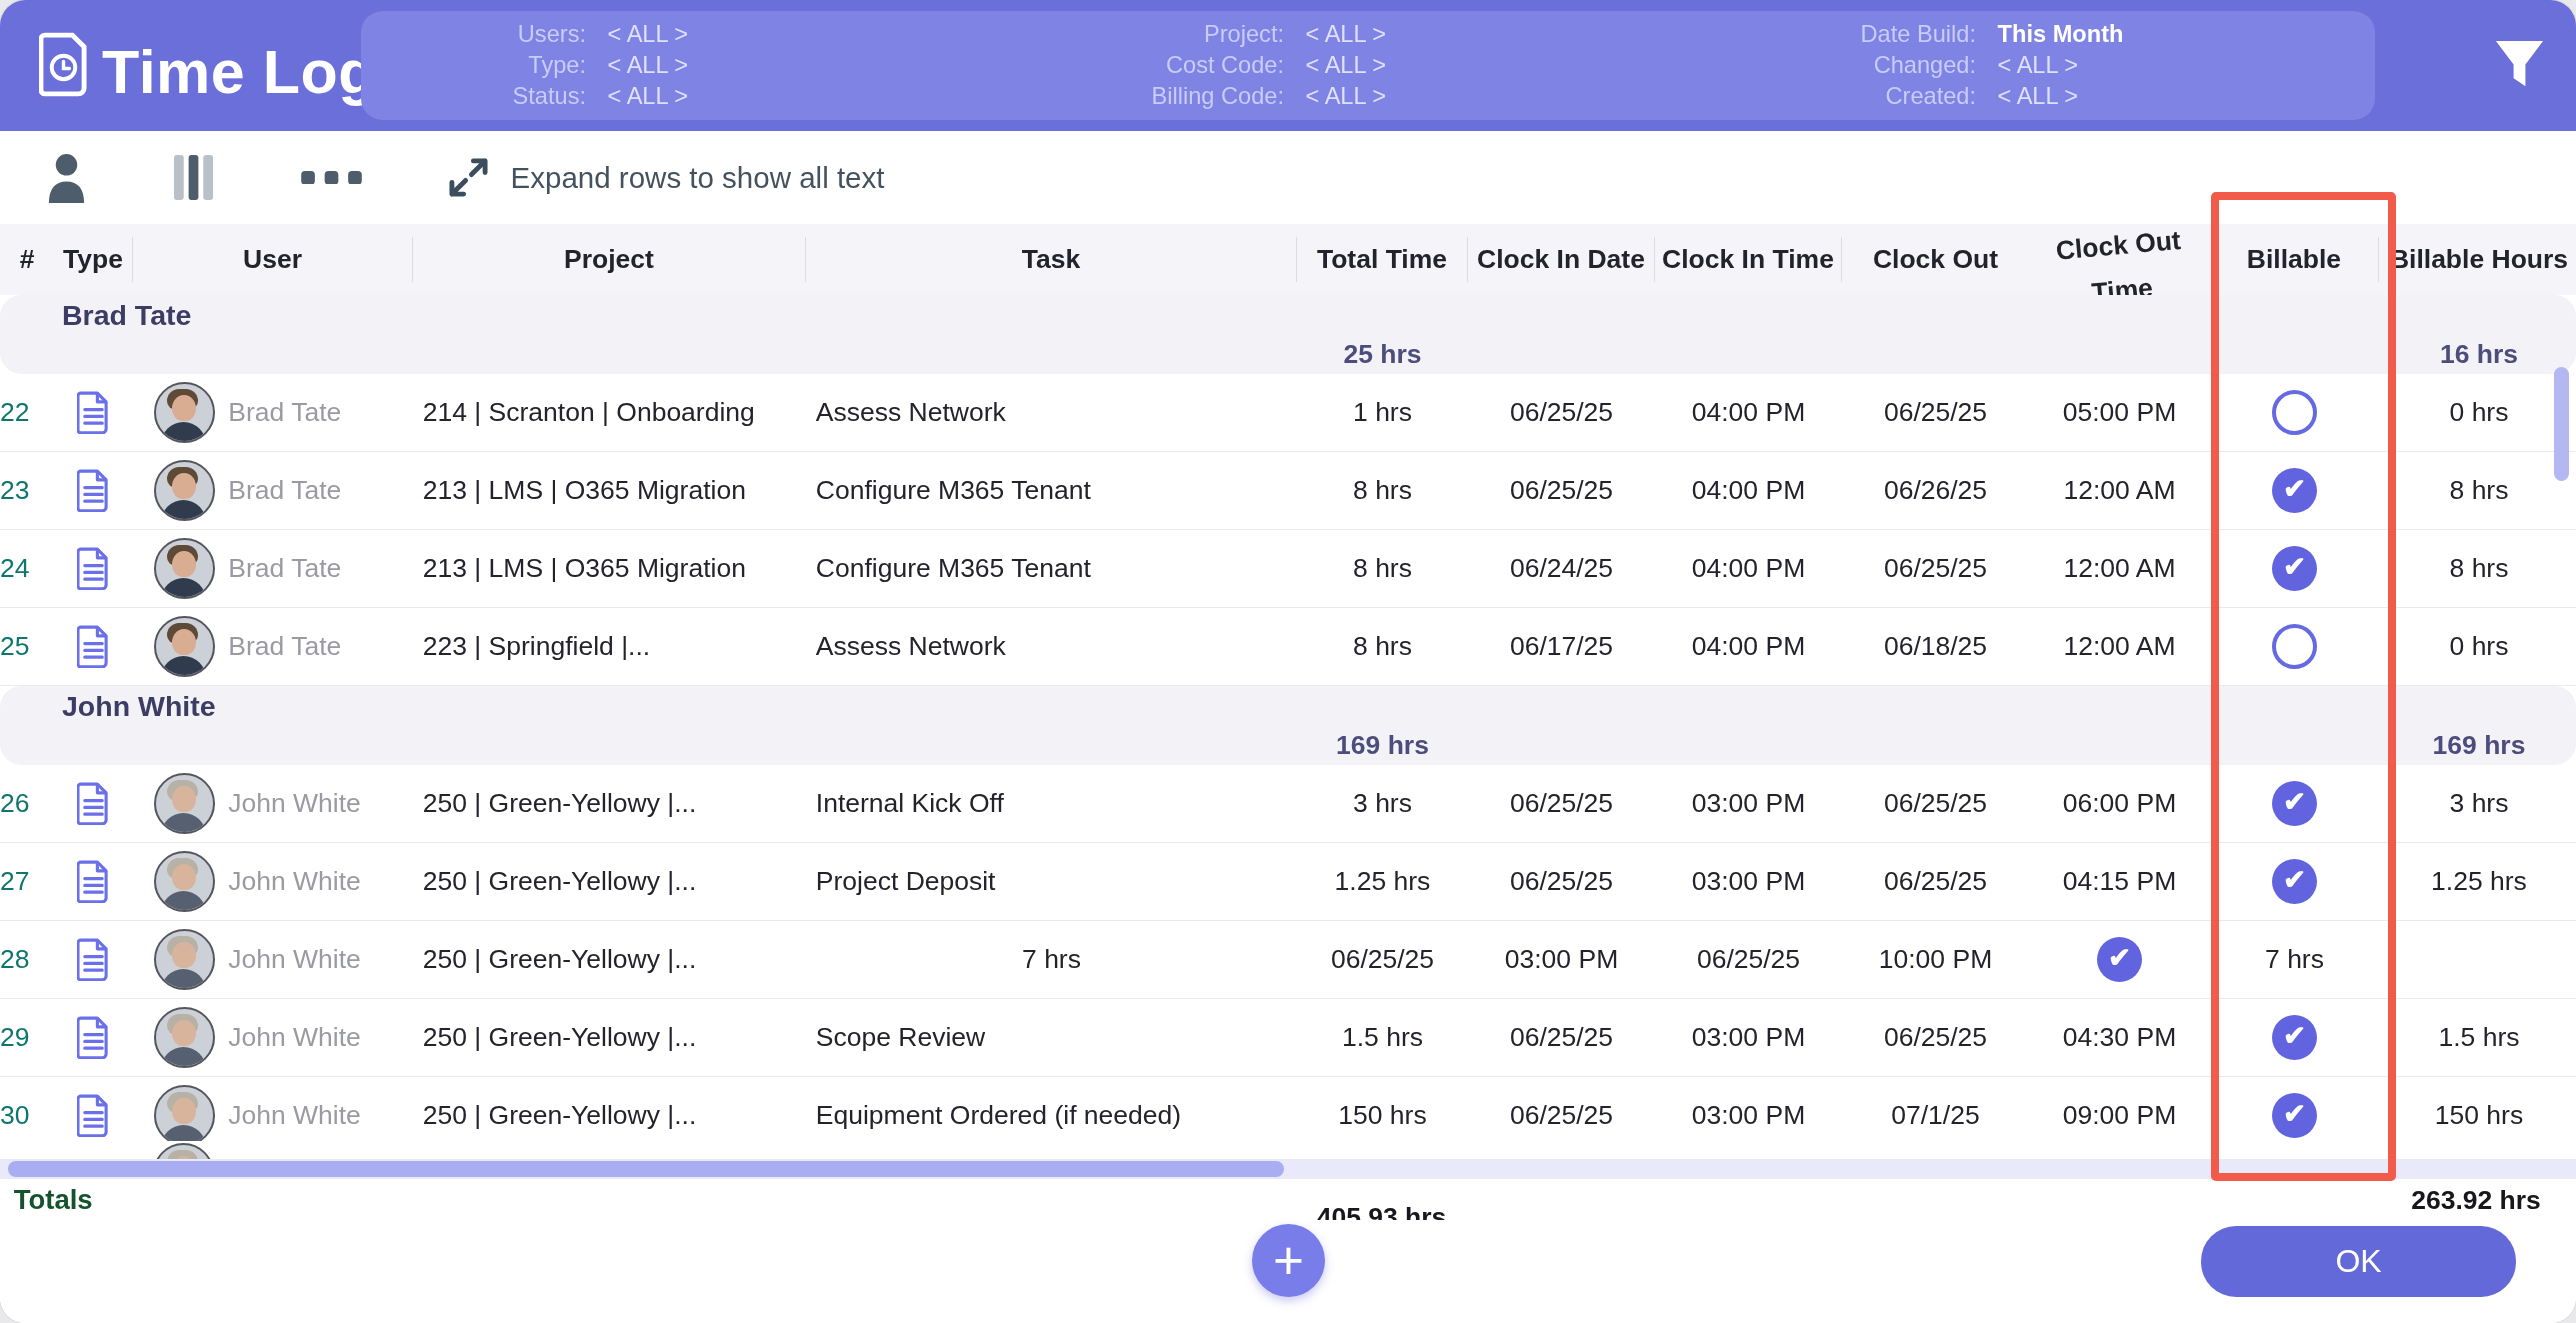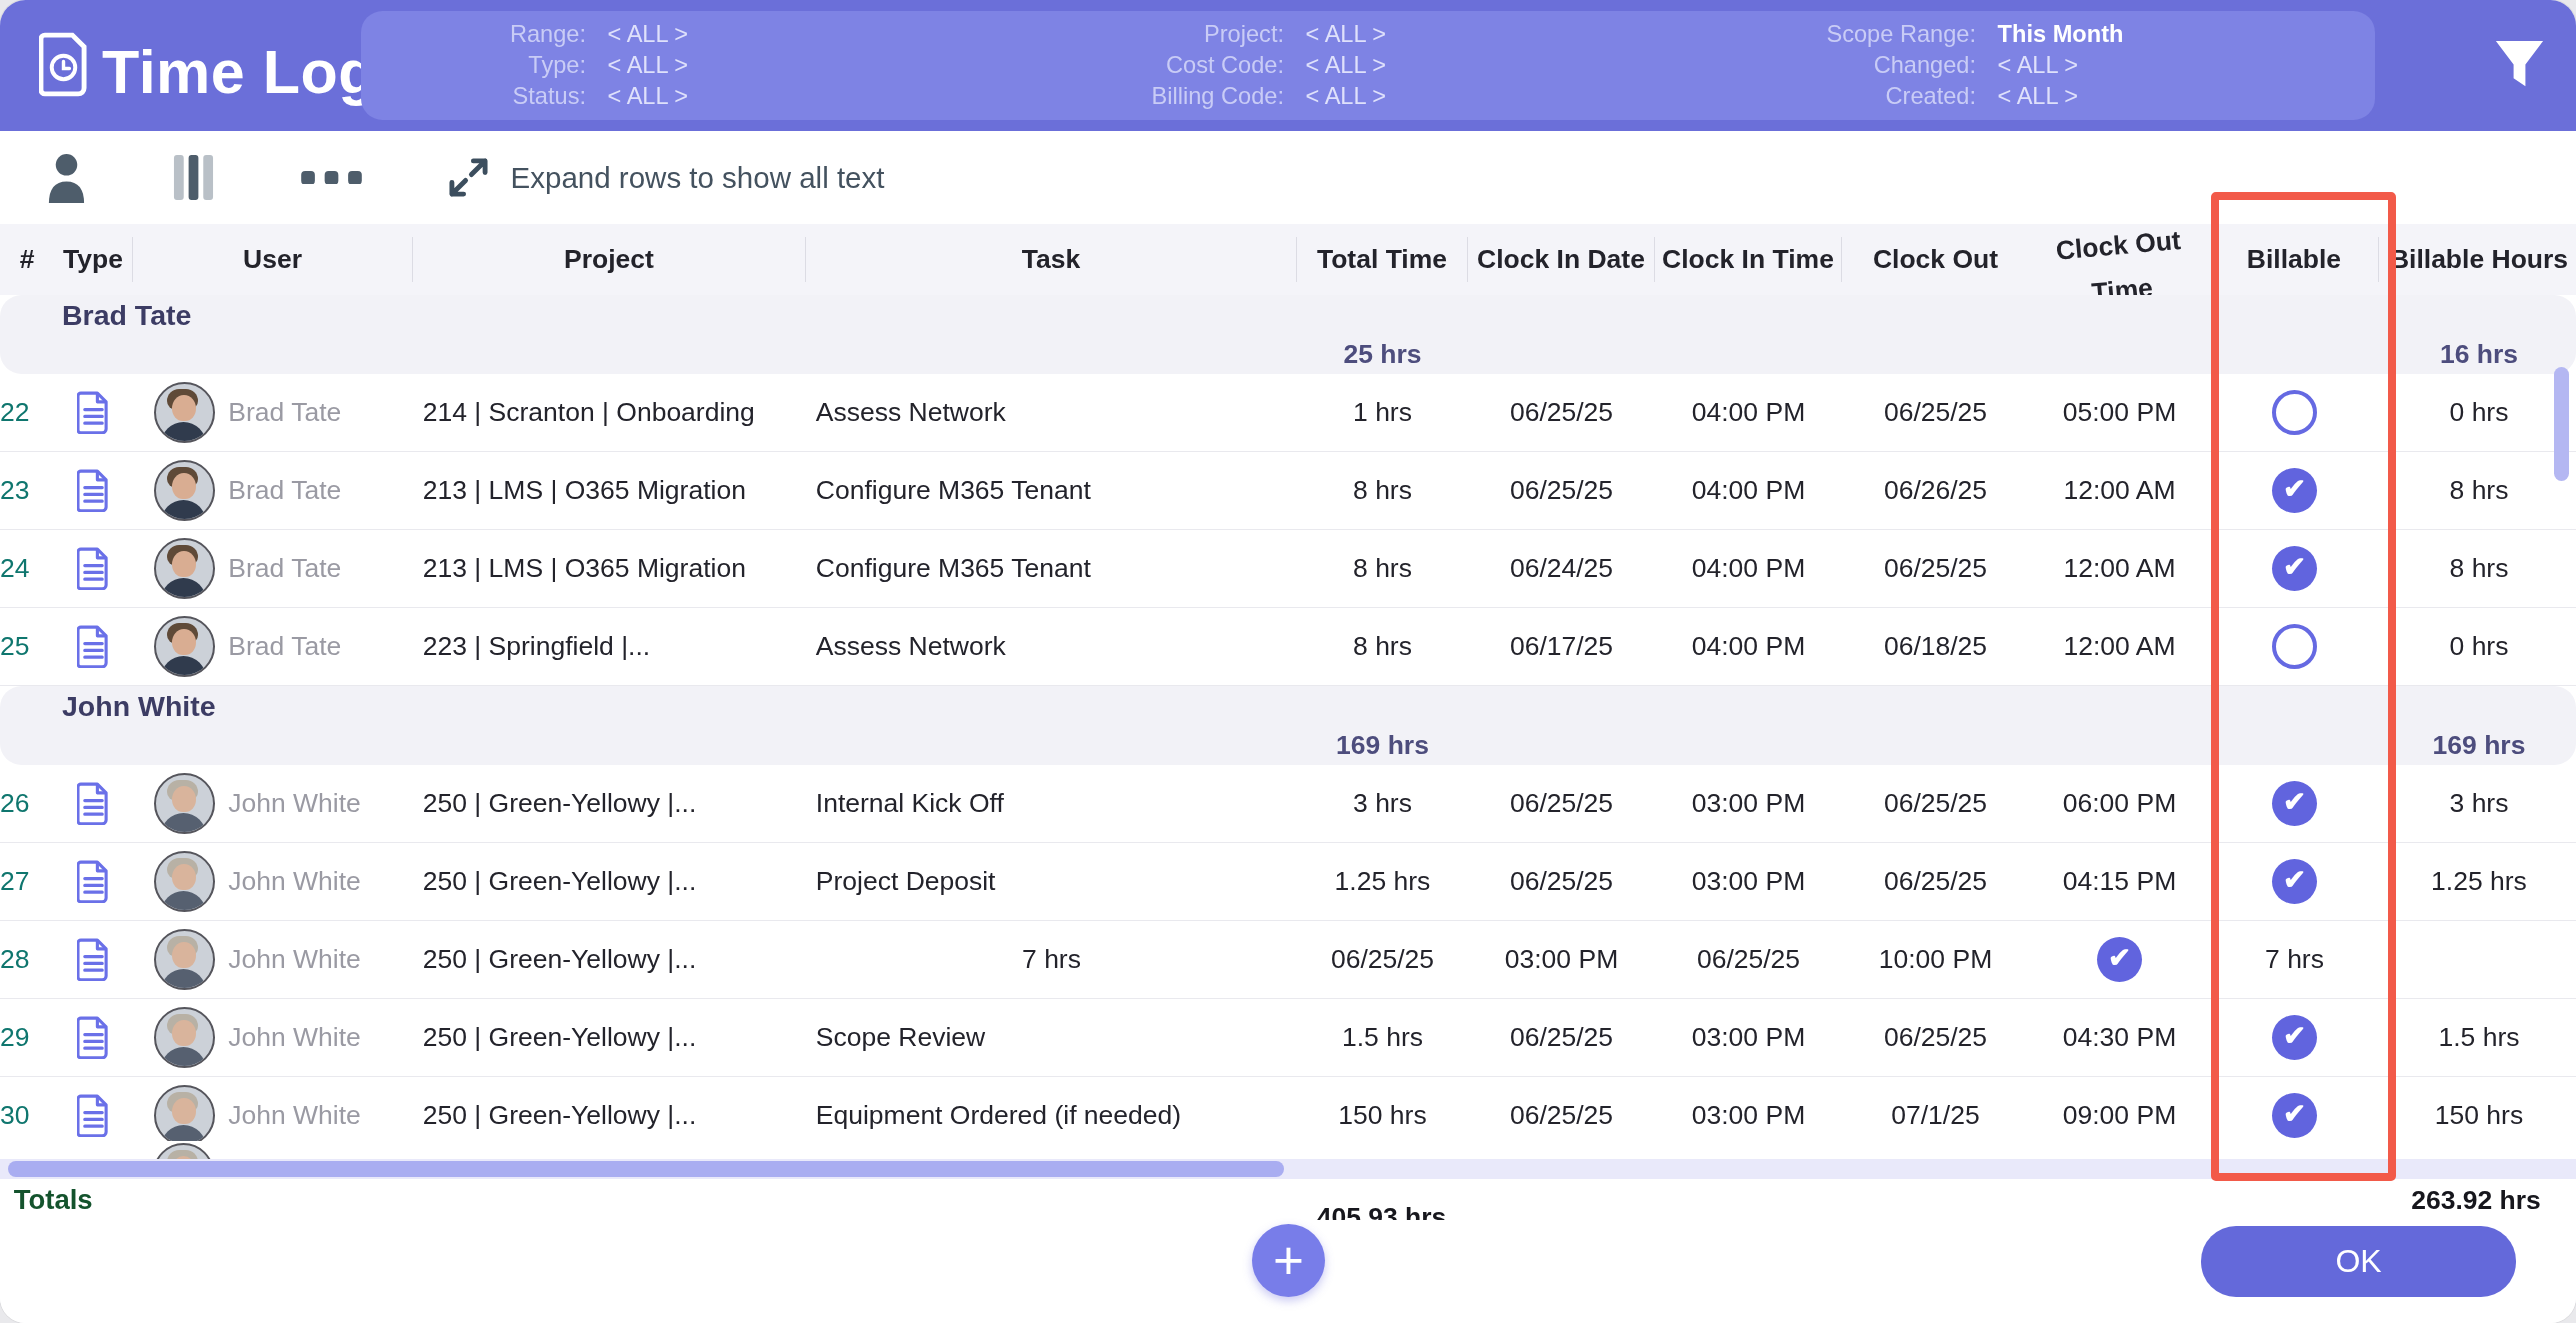--- a/index.html
+++ b/index.html
@@ -87,21 +87,21 @@
     <svg class="logo" viewBox="0 0 50 66">
       <path d="M6 3h28l12 12v42a6 6 0 0 1-6 6H6a4 4 0 0 1-4-4V7a4 4 0 0 1 4-4z" fill="none" stroke="#fff" stroke-width="5"></path>
       <circle cx="25" cy="36" r="12" fill="none" stroke="#fff" stroke-width="4"></circle>
       <path d="M25 30v7h6" fill="none" stroke="#fff" stroke-width="3.5" stroke-linecap="round"></path>
     </svg>
     <div class="title">Time Log</div>
 
     <div class="pill">
       <div class="fg fg1">
         <div class="frow">
-            <span class="flabel">Range:</span>
+            <span class="flabel">Users:</span>
             <span class="fvalue">&lt; ALL &gt;</span>
           </div>
         <div class="frow">
             <span class="flabel">Type:</span>
             <span class="fvalue">&lt; ALL &gt;</span>
           </div>
         <div class="frow">
             <span class="flabel">Status:</span>
             <span class="fvalue">&lt; ALL &gt;</span>
           </div>
@@ -115,21 +115,21 @@
             <span class="flabel">Cost Code:</span>
             <span class="fvalue">&lt; ALL &gt;</span>
           </div>
         <div class="frow">
             <span class="flabel">Billing Code:</span>
             <span class="fvalue">&lt; ALL &gt;</span>
           </div>
       </div>
       <div class="fg fg3">
         <div class="frow">
-            <span class="flabel">Scope Range:</span>
+            <span class="flabel">Date Build:</span>
             <span class="fvalue em">This Month</span>
           </div>
         <div class="frow">
             <span class="flabel">Changed:</span>
             <span class="fvalue">&lt; ALL &gt;</span>
           </div>
         <div class="frow">
             <span class="flabel">Created:</span>
             <span class="fvalue">&lt; ALL &gt;</span>
           </div>

